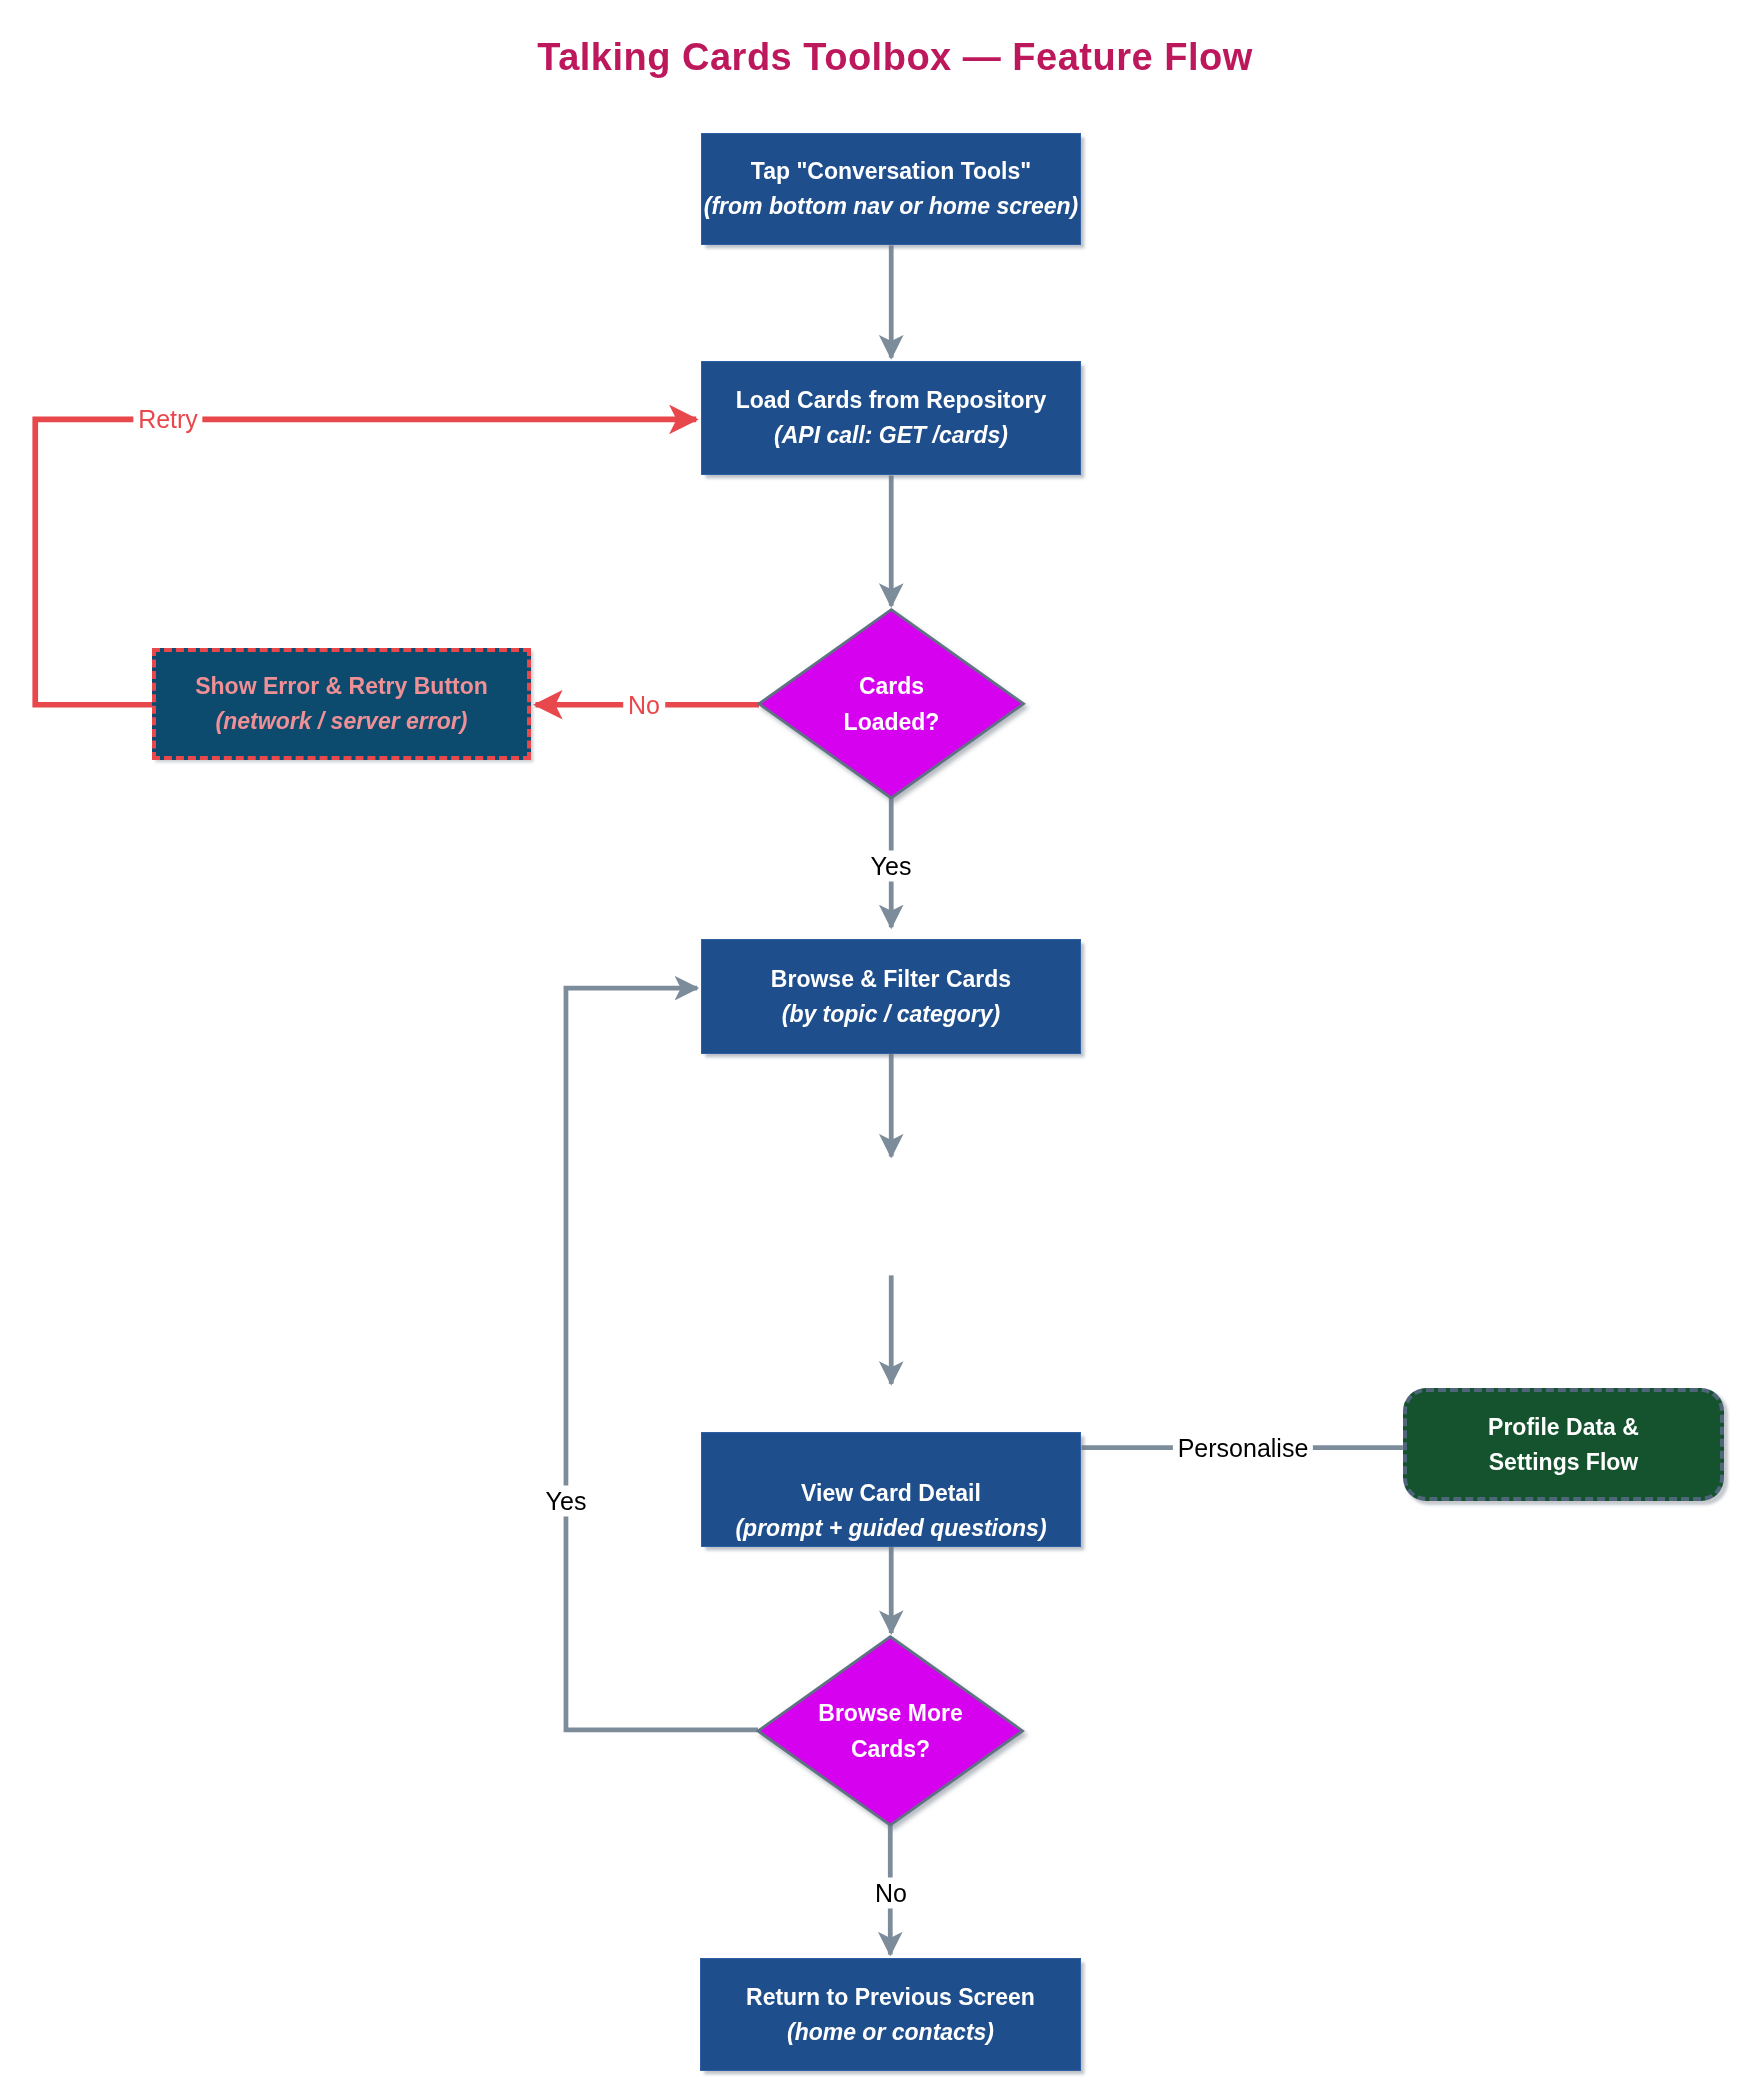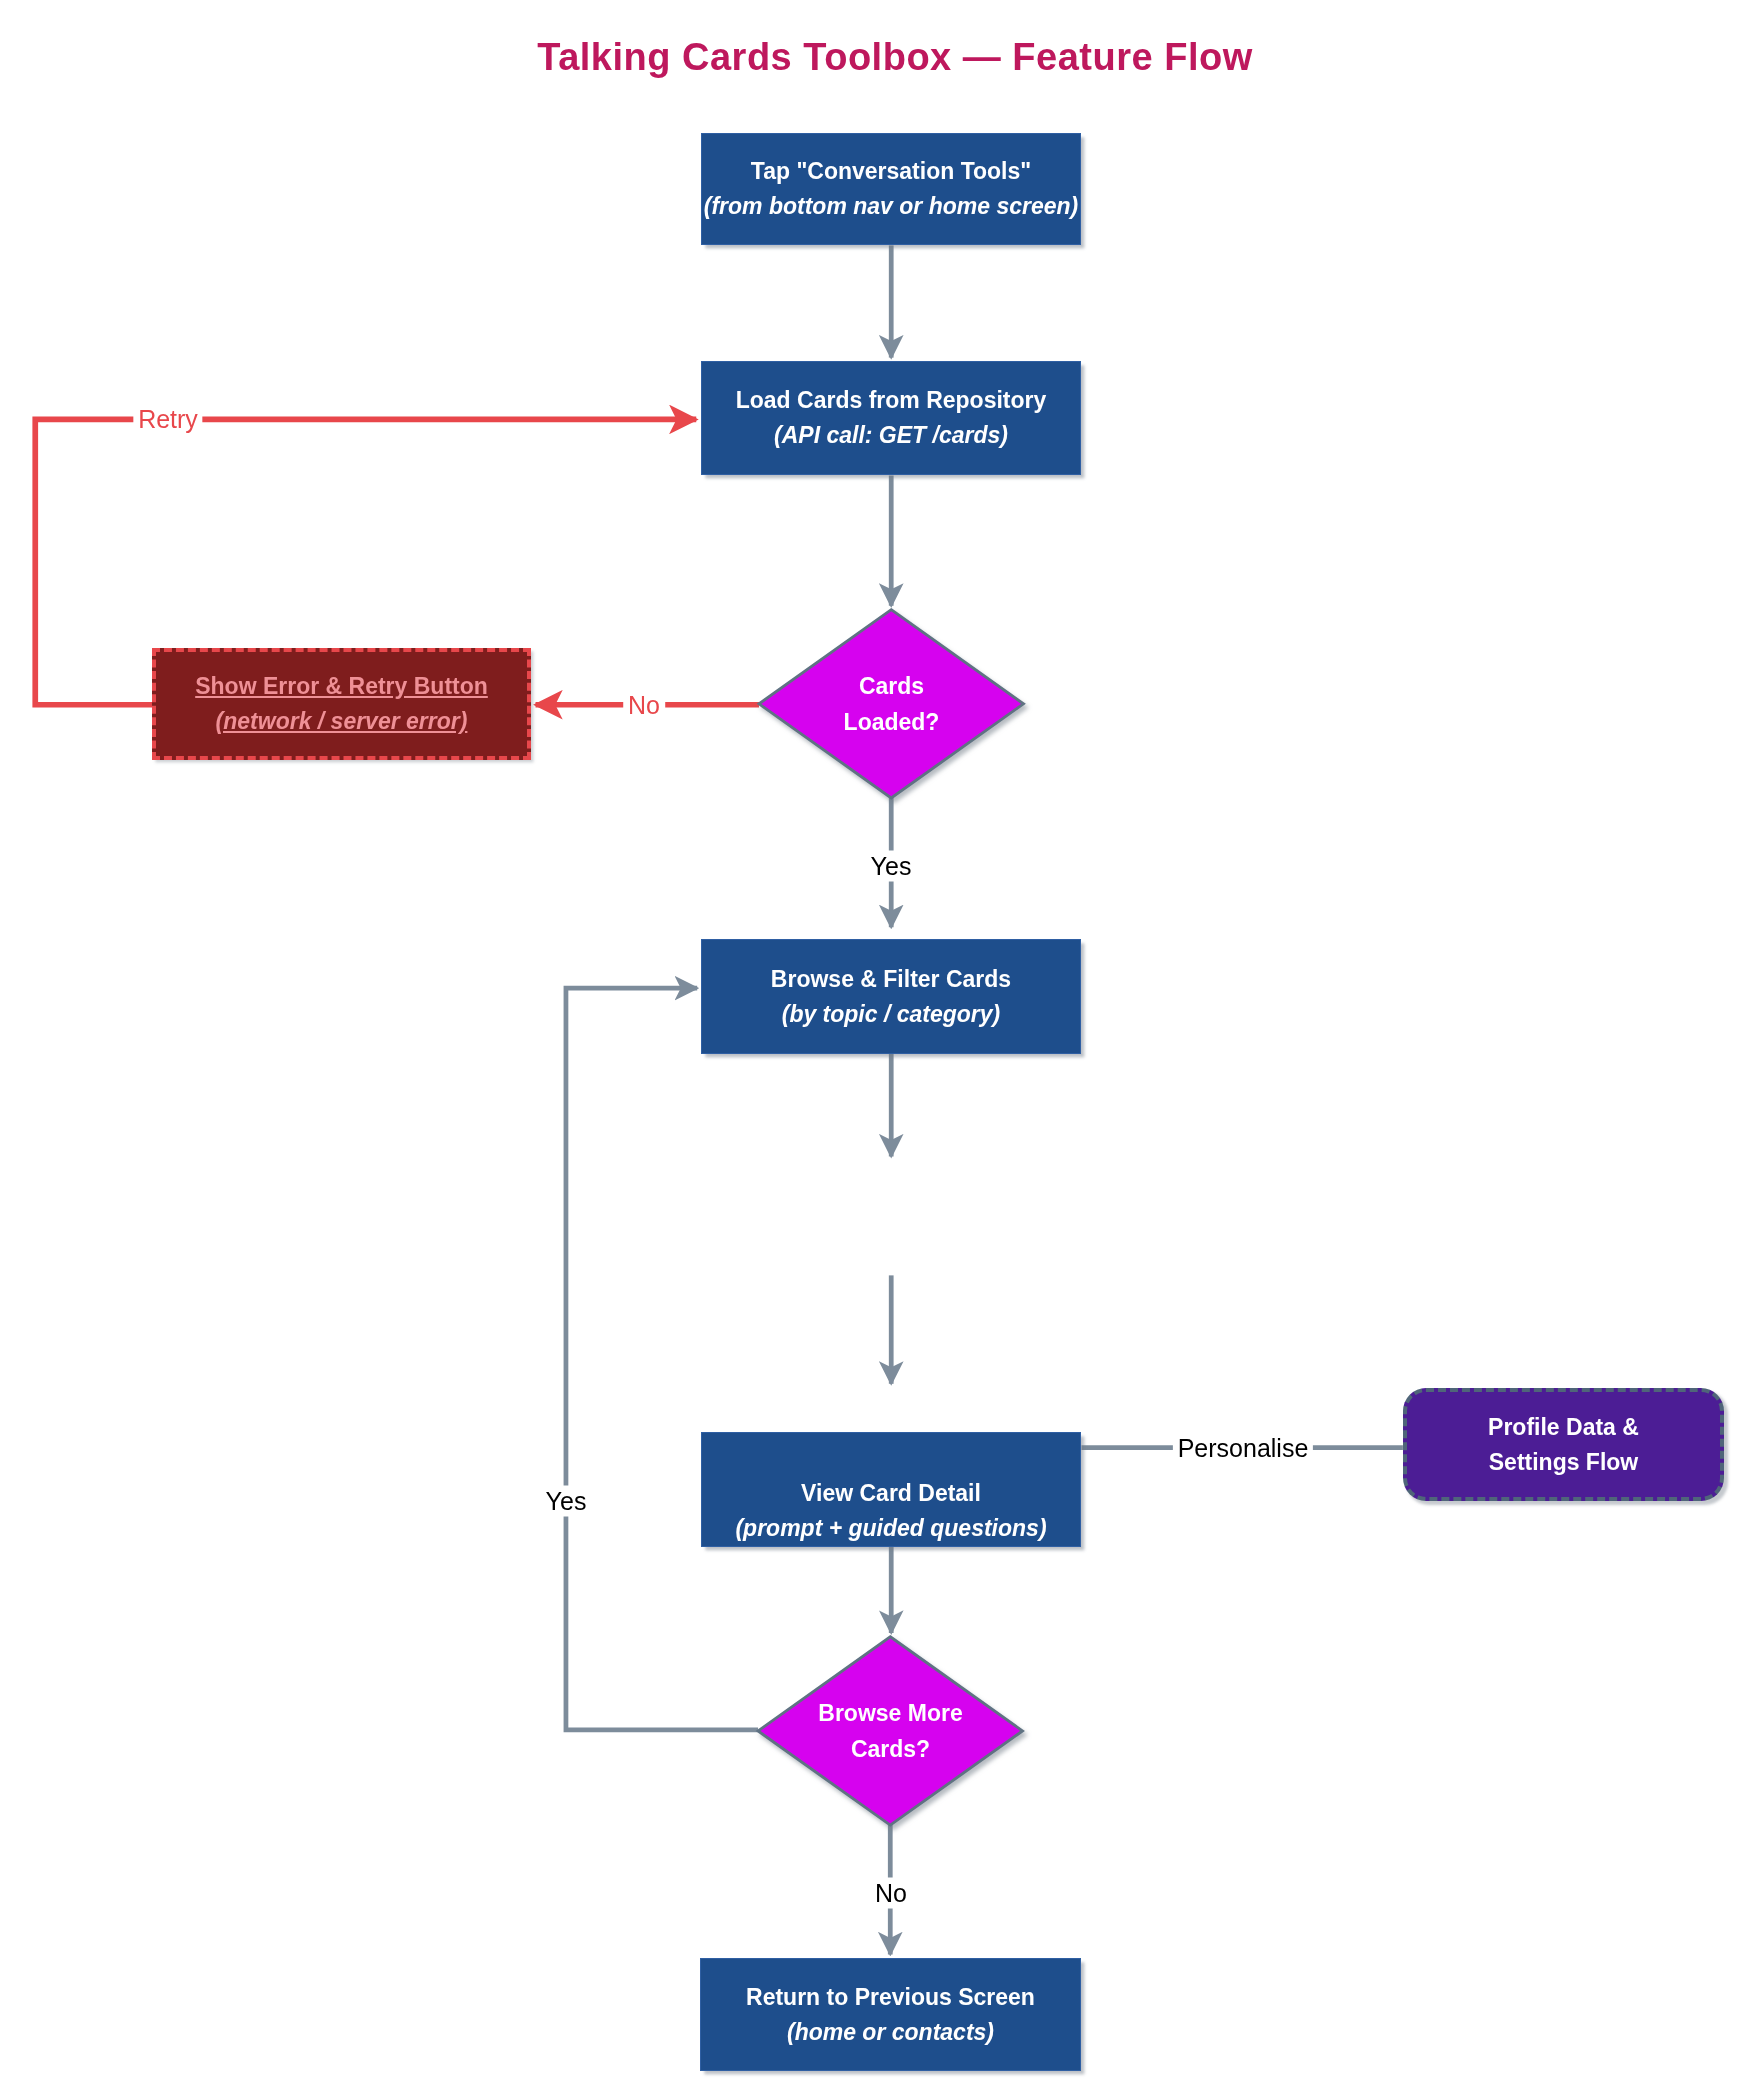--- a/index.html
+++ b/index.html
@@ -25,28 +25,27 @@
     line-height:35px;
     box-sizing:border-box;
   }
   .n-blue{
     background:#1e4e8c;
     border:1.9px solid #2f5fa3;
     box-shadow:3.8px 3.8px 2.9px rgba(110,120,132,.45);
   }
   .sub{font-style:italic;}
   .n-error{
-    background:#7f1d1d;
+    background:#0c4a6e;
     border:4.8px dashed #e8474b;
     color:#ef9096;
     box-shadow:2.9px 2.9px 2.9px rgba(110,120,132,.35);
-    text-decoration:underline;
   }
   .n-subflow{
-    background:#4c1d95;
+    background:#14532d;
     border:4.8px dashed #4f6579;
     border-radius:23px;
     box-shadow:3.8px 3.8px 2.9px rgba(110,120,132,.4);
   }
   .dtext{
     position:absolute;
     display:flex;flex-direction:column;align-items:center;justify-content:center;
     text-align:center;color:#ffffff;
     font-size:23px;font-weight:bold;line-height:36px;
   }

